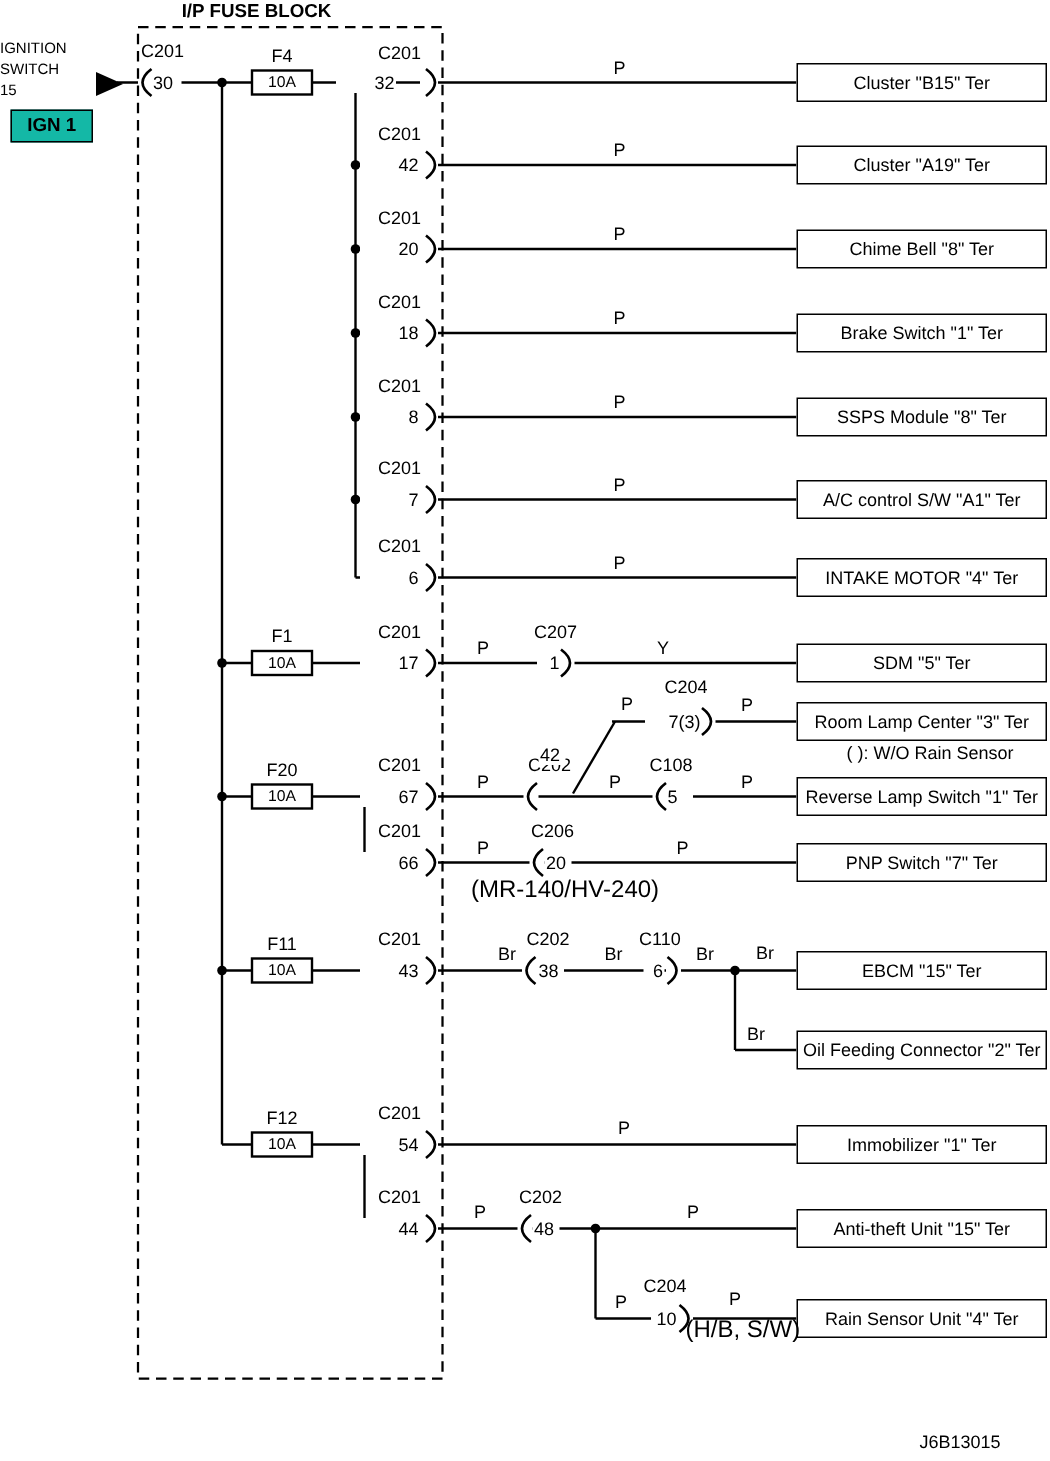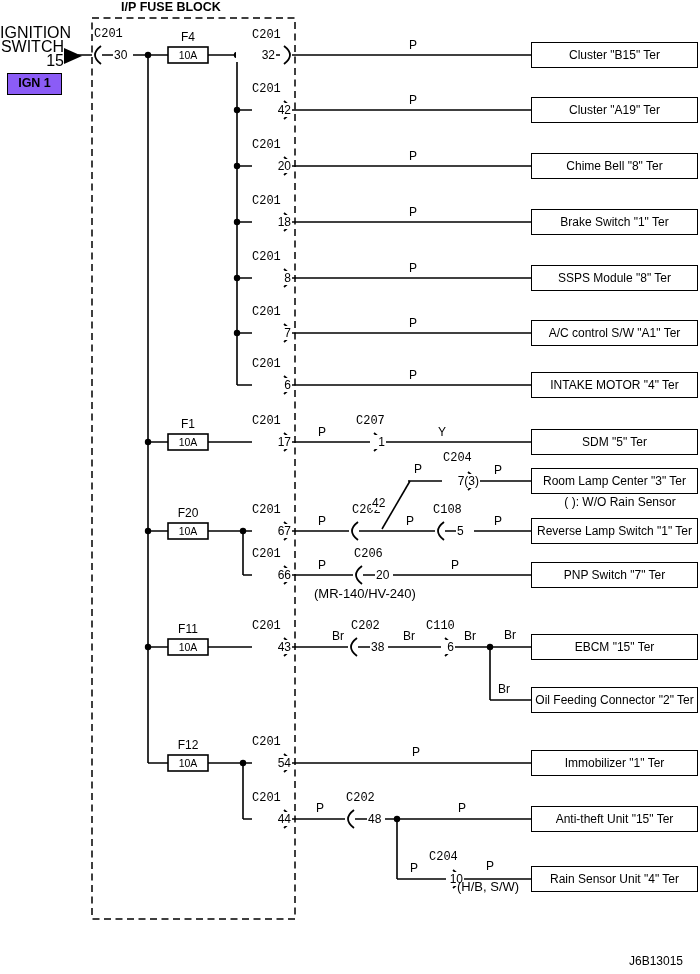--- a/index.html
+++ b/index.html
@@ -1,34 +1,34 @@
 <!DOCTYPE html>
 <html><head>
 <meta charset="utf-8">
 <style>
   html,body{margin:0;padding:0;background:#fff;}
   #canvas{position:relative;width:700px;height:974px;background:#fff;
           font-family:"Liberation Sans",sans-serif;color:#000;overflow:hidden;}
   svg{position:absolute;left:0;top:0;}
   .abs{position:absolute;white-space:nowrap;}
   .title{font-size:12.5px;font-weight:bold;text-align:center;}
-  .src{font-size:16px;line-height:14px;text-align:right;white-space:pre-line;}
+  .src{font-size:10px;line-height:14px;text-align:left;white-space:pre-line;}
   .badge{font-size:12.5px;font-weight:bold;text-align:center;line-height:19px;
-         border:1.6px solid #000;box-sizing:border-box;background:#8b5cf6;}
-  .cl{font-size:12px;line-height:14px;font-family:Liberation Mono, monospace;}
-  .pn{font-size:12px;line-height:14px;background:#fff;padding:0 1px;box-sizing:border-box;margin-left:12px;}
+         border:1.6px solid #000;box-sizing:border-box;background:#14b8a6;}
+  .cl{font-size:12px;line-height:14px;}
+  .pn{font-size:12px;line-height:14px;background:#fff;padding:0 1px;box-sizing:border-box;}
   .r{text-align:right;}
   .wl{font-size:12px;line-height:14px;width:24px;text-align:center;}
   .fn{font-size:12px;line-height:13px;width:40px;text-align:center;}
   .fr{font-size:10.5px;line-height:16px;width:40px;text-align:center;}
   .comp{left:531px;width:167px;height:26px;border:1.5px solid #000;background:#fff;
         box-sizing:border-box;display:flex;align-items:center;justify-content:center;
         font-size:12px;}
-  .note{font-size:13px;line-height:13px;}
-  .fig{font-size:12px;text-align:center;}
+  .note{font-size:16px;line-height:13px;}
+  .fig{font-size:12px;text-align:left;}
 </style>
 </head>
 <body>
 
 <div id="canvas">
 
   <svg width="700" height="974" viewBox="0 0 700 974">
 
     <g stroke="#000" stroke-width="1.6" fill="none">
       <line x1="78" y1="55" x2="531" y2="55"></line>

